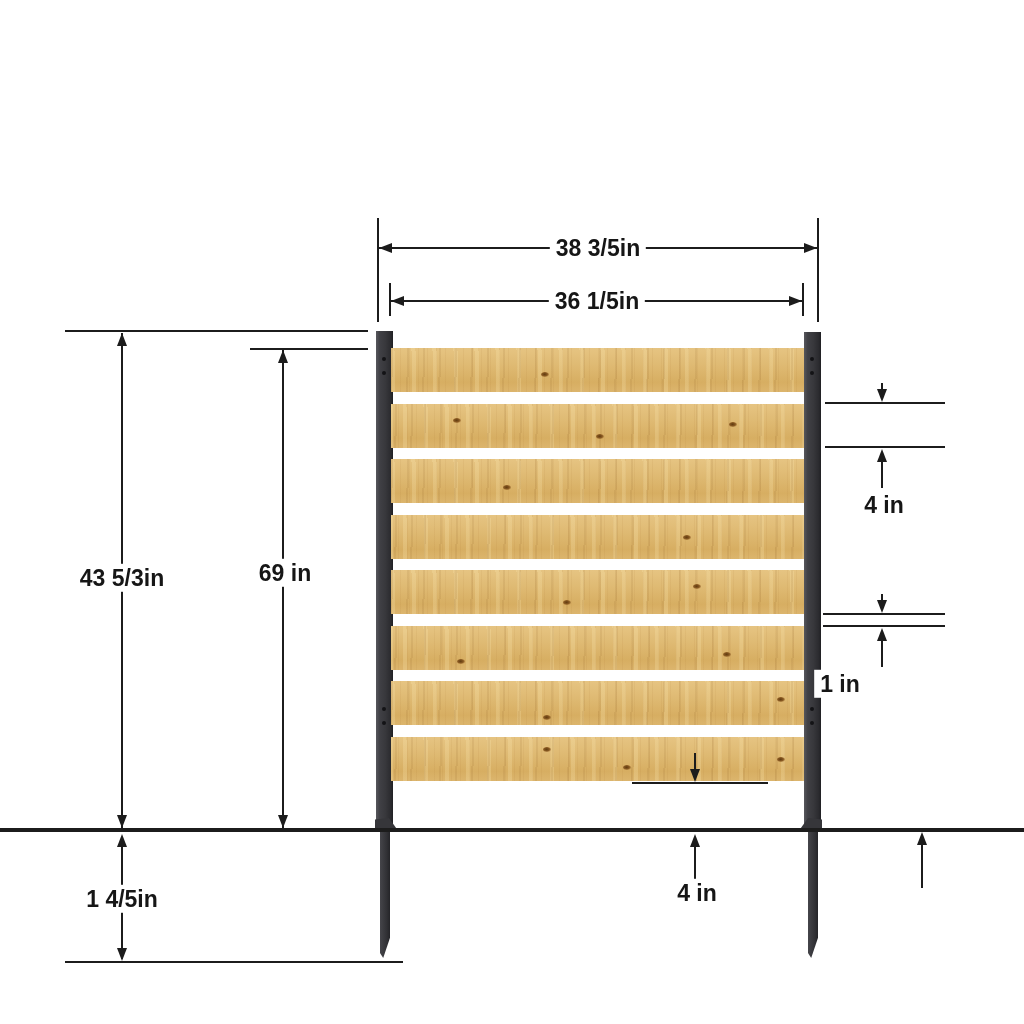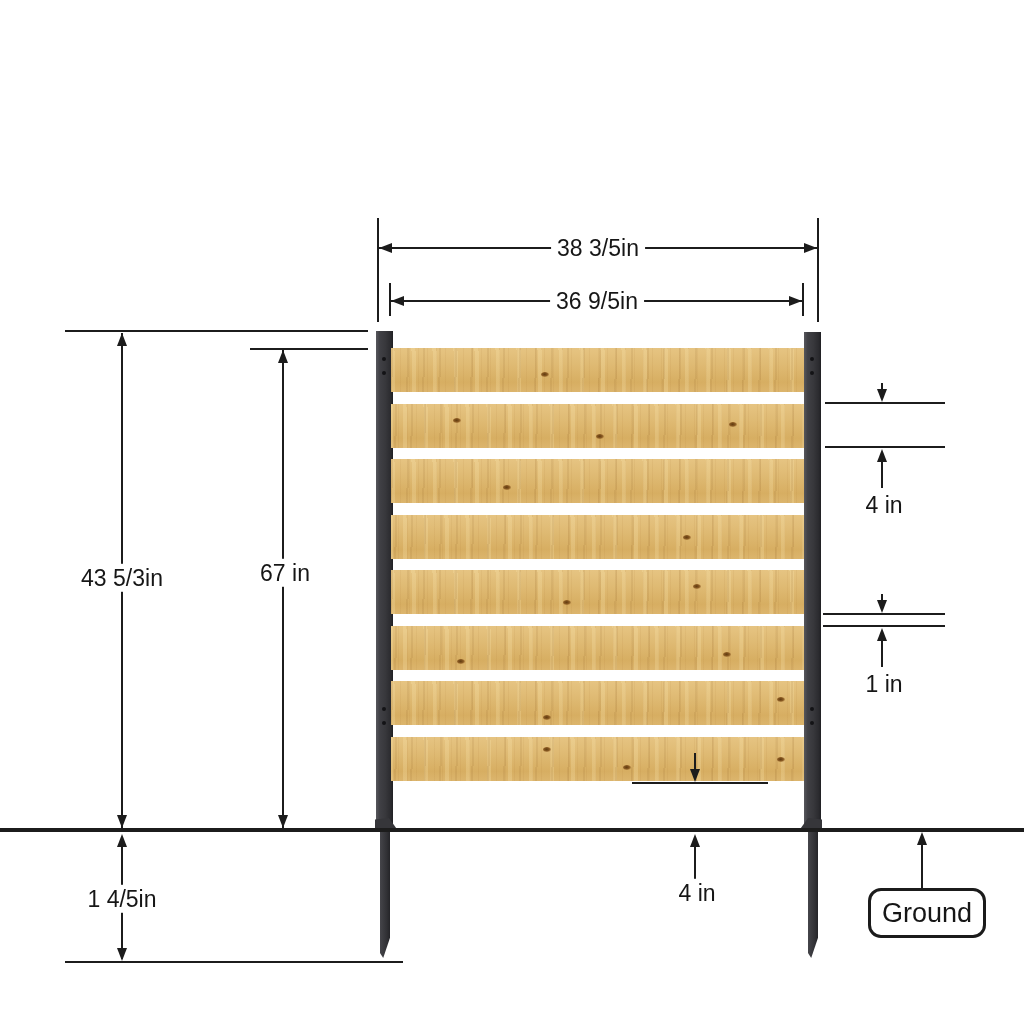--- a/index.html
+++ b/index.html
@@ -1,18 +1,18 @@
 <!DOCTYPE html>
 <html><head>
 <meta charset="utf-8">
 <style>
   :root{ --ln:#1c1c1c; }
   html,body{margin:0;padding:0;background:#ffffff;}
   #canvas{position:relative;width:1024px;height:1024px;background:#ffffff;overflow:hidden;
-          font-family:"Liberation Sans",sans-serif;}
+          font-family:"Liberation Sans",sans-serif;font-weight:bold;}
   .hl{position:absolute;height:2px;background:var(--ln);}
   .vl{position:absolute;width:2px;background:var(--ln);}
   .ar{position:absolute;width:0;height:0;border:0 solid transparent;}
   .ar-l{border-top-width:5px;border-bottom-width:5px;border-right:13px solid var(--ln);}
   .ar-r{border-top-width:5px;border-bottom-width:5px;border-left:13px solid var(--ln);}
   .ar-u{border-left-width:5px;border-right-width:5px;border-bottom:13px solid var(--ln);}
   .ar-d{border-left-width:5px;border-right-width:5px;border-top:13px solid var(--ln);}
   .lbl{position:absolute;transform:translate(-50%,-50%);font-size:23px;line-height:1.15;
        color:#161616;background:#ffffff;padding:1px 6px;white-space:nowrap;}
   .post{position:absolute;width:17px;
@@ -93,65 +93,62 @@
   <div class="hl" style="left:378px;top:247px;width:440px;"></div>
   <div class="ar ar-l" style="left:379px;top:243px;"></div>
   <div class="ar ar-r" style="left:804px;top:243px;"></div>
   <div class="lbl" style="left:598px;top:248px;">38 3/5in</div>
 
   <div class="vl" style="left:389px;top:283px;height:33px;"></div>
   <div class="vl" style="left:802px;top:283px;height:33px;"></div>
   <div class="hl" style="left:390px;top:300px;width:413px;"></div>
   <div class="ar ar-l" style="left:391px;top:296px;"></div>
   <div class="ar ar-r" style="left:789px;top:296px;"></div>
-  <div class="lbl" style="left:597px;top:301px;">36 9/5in</div>
+  <div class="lbl" style="left:597px;top:301px;">36 1/5in</div>
 
   <div class="hl" style="left:65px;top:330px;width:303px;"></div>
   <div class="hl" style="left:250px;top:348px;width:118px;"></div>
 
   <div class="vl" style="left:121px;top:333px;height:495px;"></div>
   <div class="ar ar-u" style="left:117px;top:333px;"></div>
   <div class="ar ar-d" style="left:117px;top:815px;"></div>
   <div class="lbl" style="left:122px;top:578px;">43 5/3in</div>
 
   <div class="vl" style="left:282px;top:350px;height:478px;"></div>
   <div class="ar ar-u" style="left:278px;top:350px;"></div>
   <div class="ar ar-d" style="left:278px;top:815px;"></div>
-  <div class="lbl" style="left:285px;top:573px;">67 in</div>
+  <div class="lbl" style="left:285px;top:573px;">69 in</div>
 
   <div class="hl" style="left:825px;top:402px;width:120px;"></div>
   <div class="hl" style="left:825px;top:446px;width:120px;"></div>
   <div class="vl" style="left:881px;top:383px;height:12px;"></div>
   <div class="ar ar-d" style="left:877px;top:389px;"></div>
   <div class="vl" style="left:881px;top:456px;height:32px;"></div>
   <div class="ar ar-u" style="left:877px;top:449px;"></div>
   <div class="lbl" style="left:884px;top:505px;">4 in</div>
 
   <div class="hl" style="left:823px;top:613px;width:122px;"></div>
   <div class="hl" style="left:823px;top:625px;width:122px;"></div>
   <div class="vl" style="left:881px;top:594px;height:12px;"></div>
   <div class="ar ar-d" style="left:877px;top:600px;"></div>
   <div class="vl" style="left:881px;top:635px;height:32px;"></div>
   <div class="ar ar-u" style="left:877px;top:628px;"></div>
-  <div class="lbl" style="left:884px;top:684px;">1 in</div>
+  <div class="lbl" style="left:840px;top:684px;">1 in</div>
 
   <div class="hl" style="left:0px;top:828px;width:1024px;height:4px;"></div>
 
   <div class="hl" style="left:632px;top:782px;width:136px;"></div>
   <div class="vl" style="left:694px;top:753px;height:22px;"></div>
   <div class="ar ar-d" style="left:690px;top:769px;"></div>
   <div class="vl" style="left:694px;top:843px;height:38px;"></div>
   <div class="ar ar-u" style="left:690px;top:834px;"></div>
   <div class="lbl" style="left:697px;top:893px;">4 in</div>
 
   <div class="vl" style="left:121px;top:837px;height:122px;"></div>
   <div class="ar ar-u" style="left:117px;top:834px;"></div>
   <div class="ar ar-d" style="left:117px;top:948px;"></div>
   <div class="lbl" style="left:122px;top:899px;">1 4/5in</div>
   <div class="hl" style="left:65px;top:961px;width:338px;"></div>
 
   <div class="vl" style="left:921px;top:841px;height:47px;"></div>
   <div class="ar ar-u" style="left:917px;top:832px;"></div>
-  <div class="gbox" style="left:868px;top:888px;width:112px;height:44px;">
-    <span>Ground</span>
-  </div>
 
 </div>
 
 </body></html>

